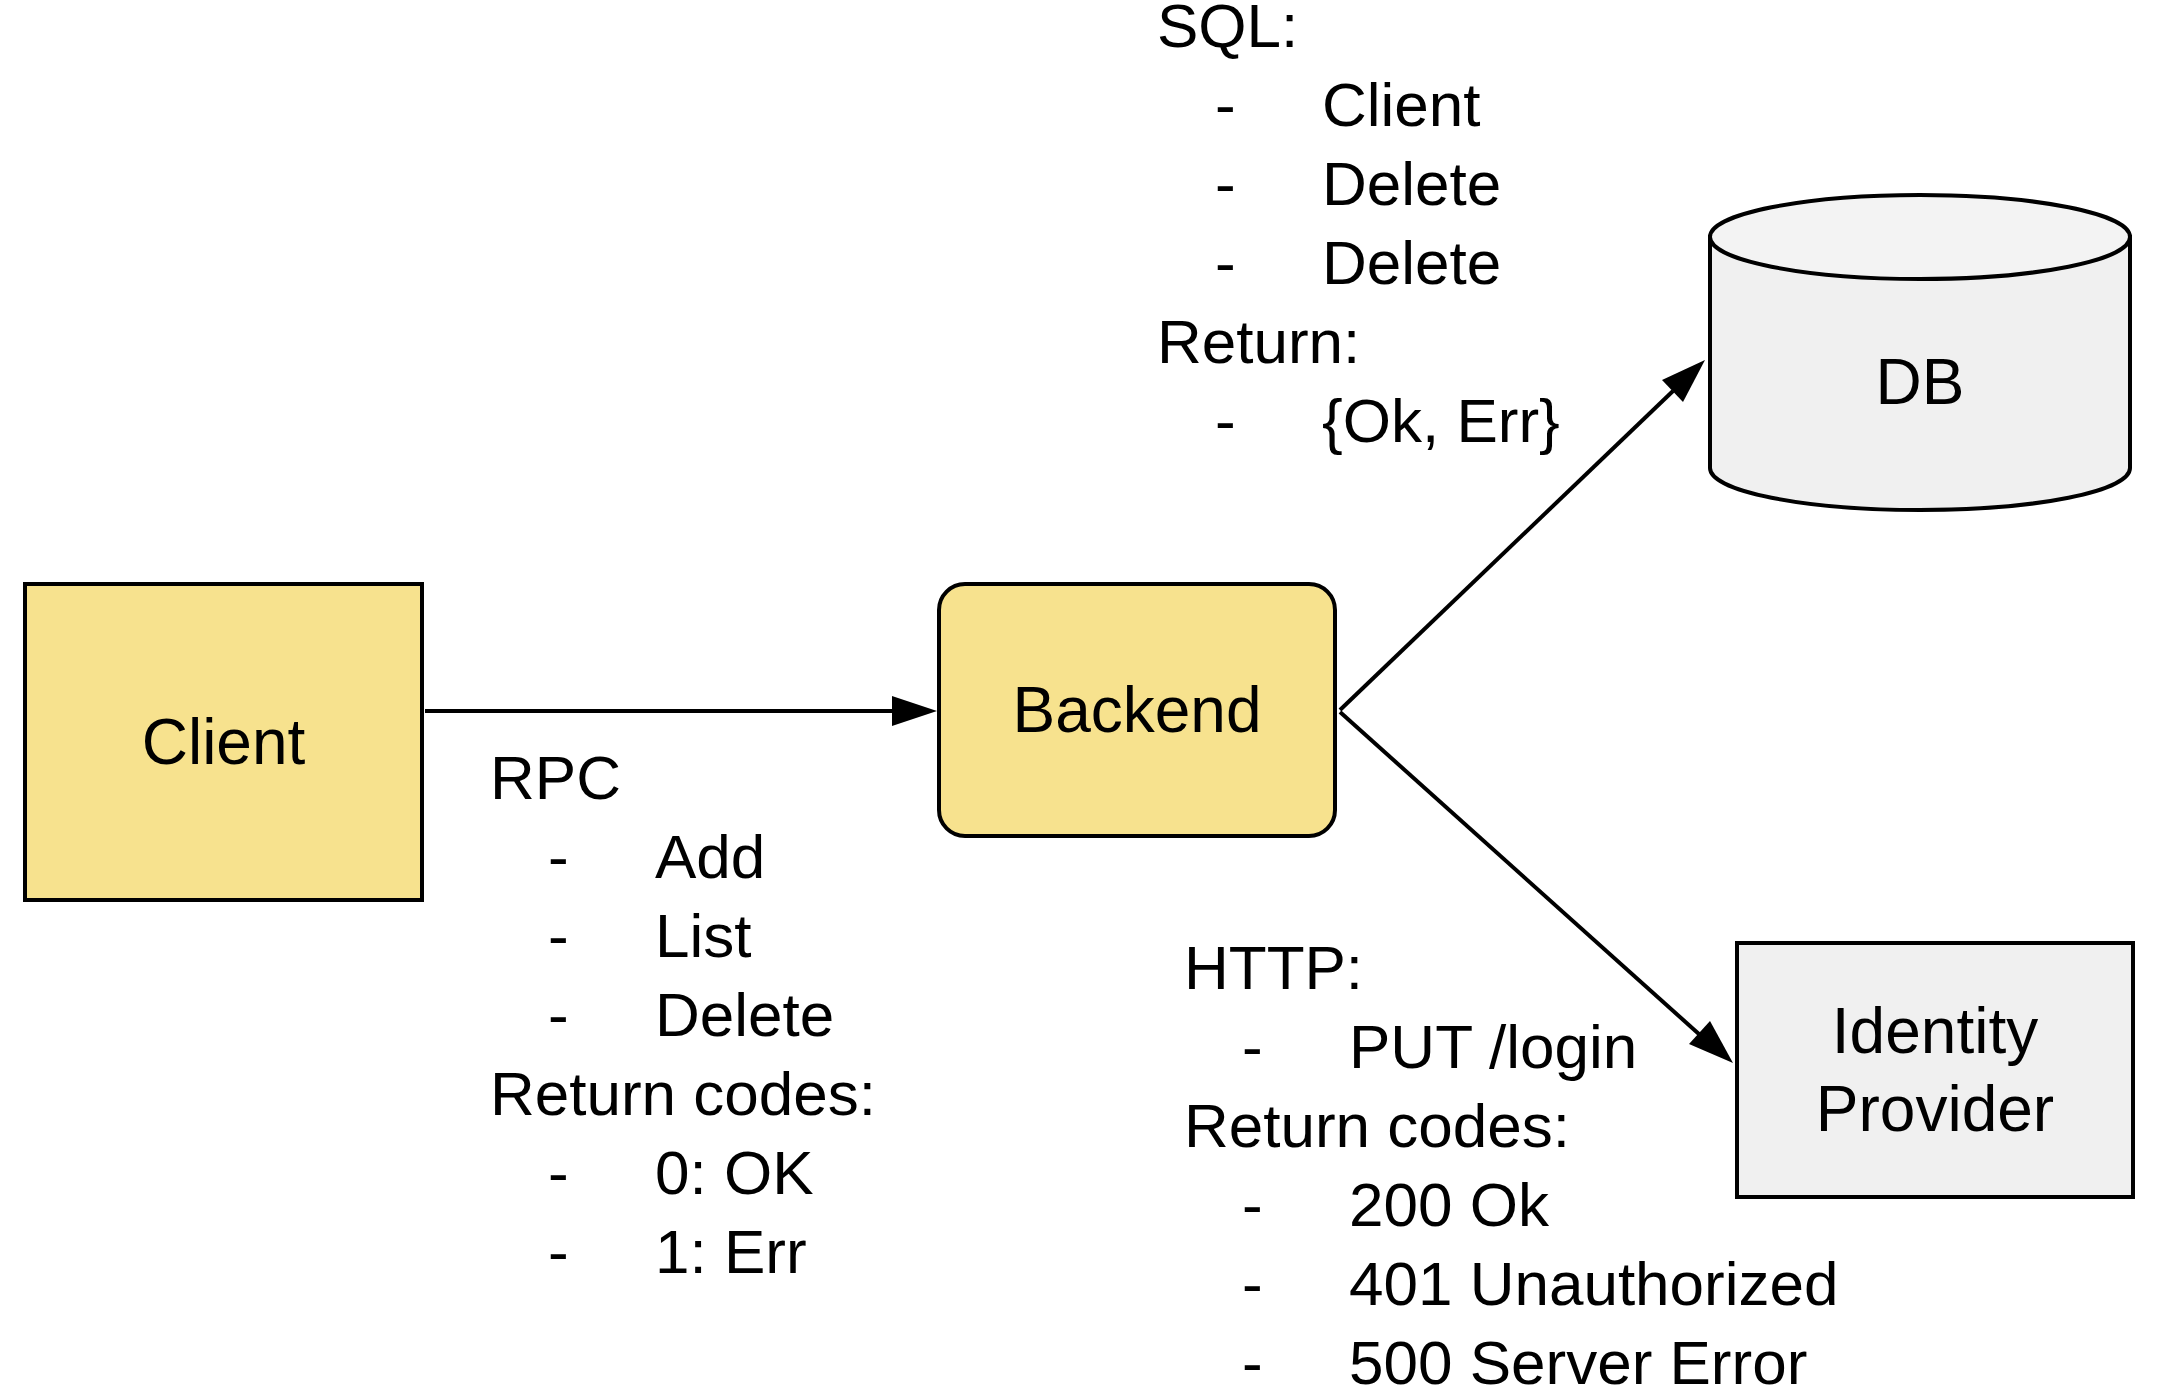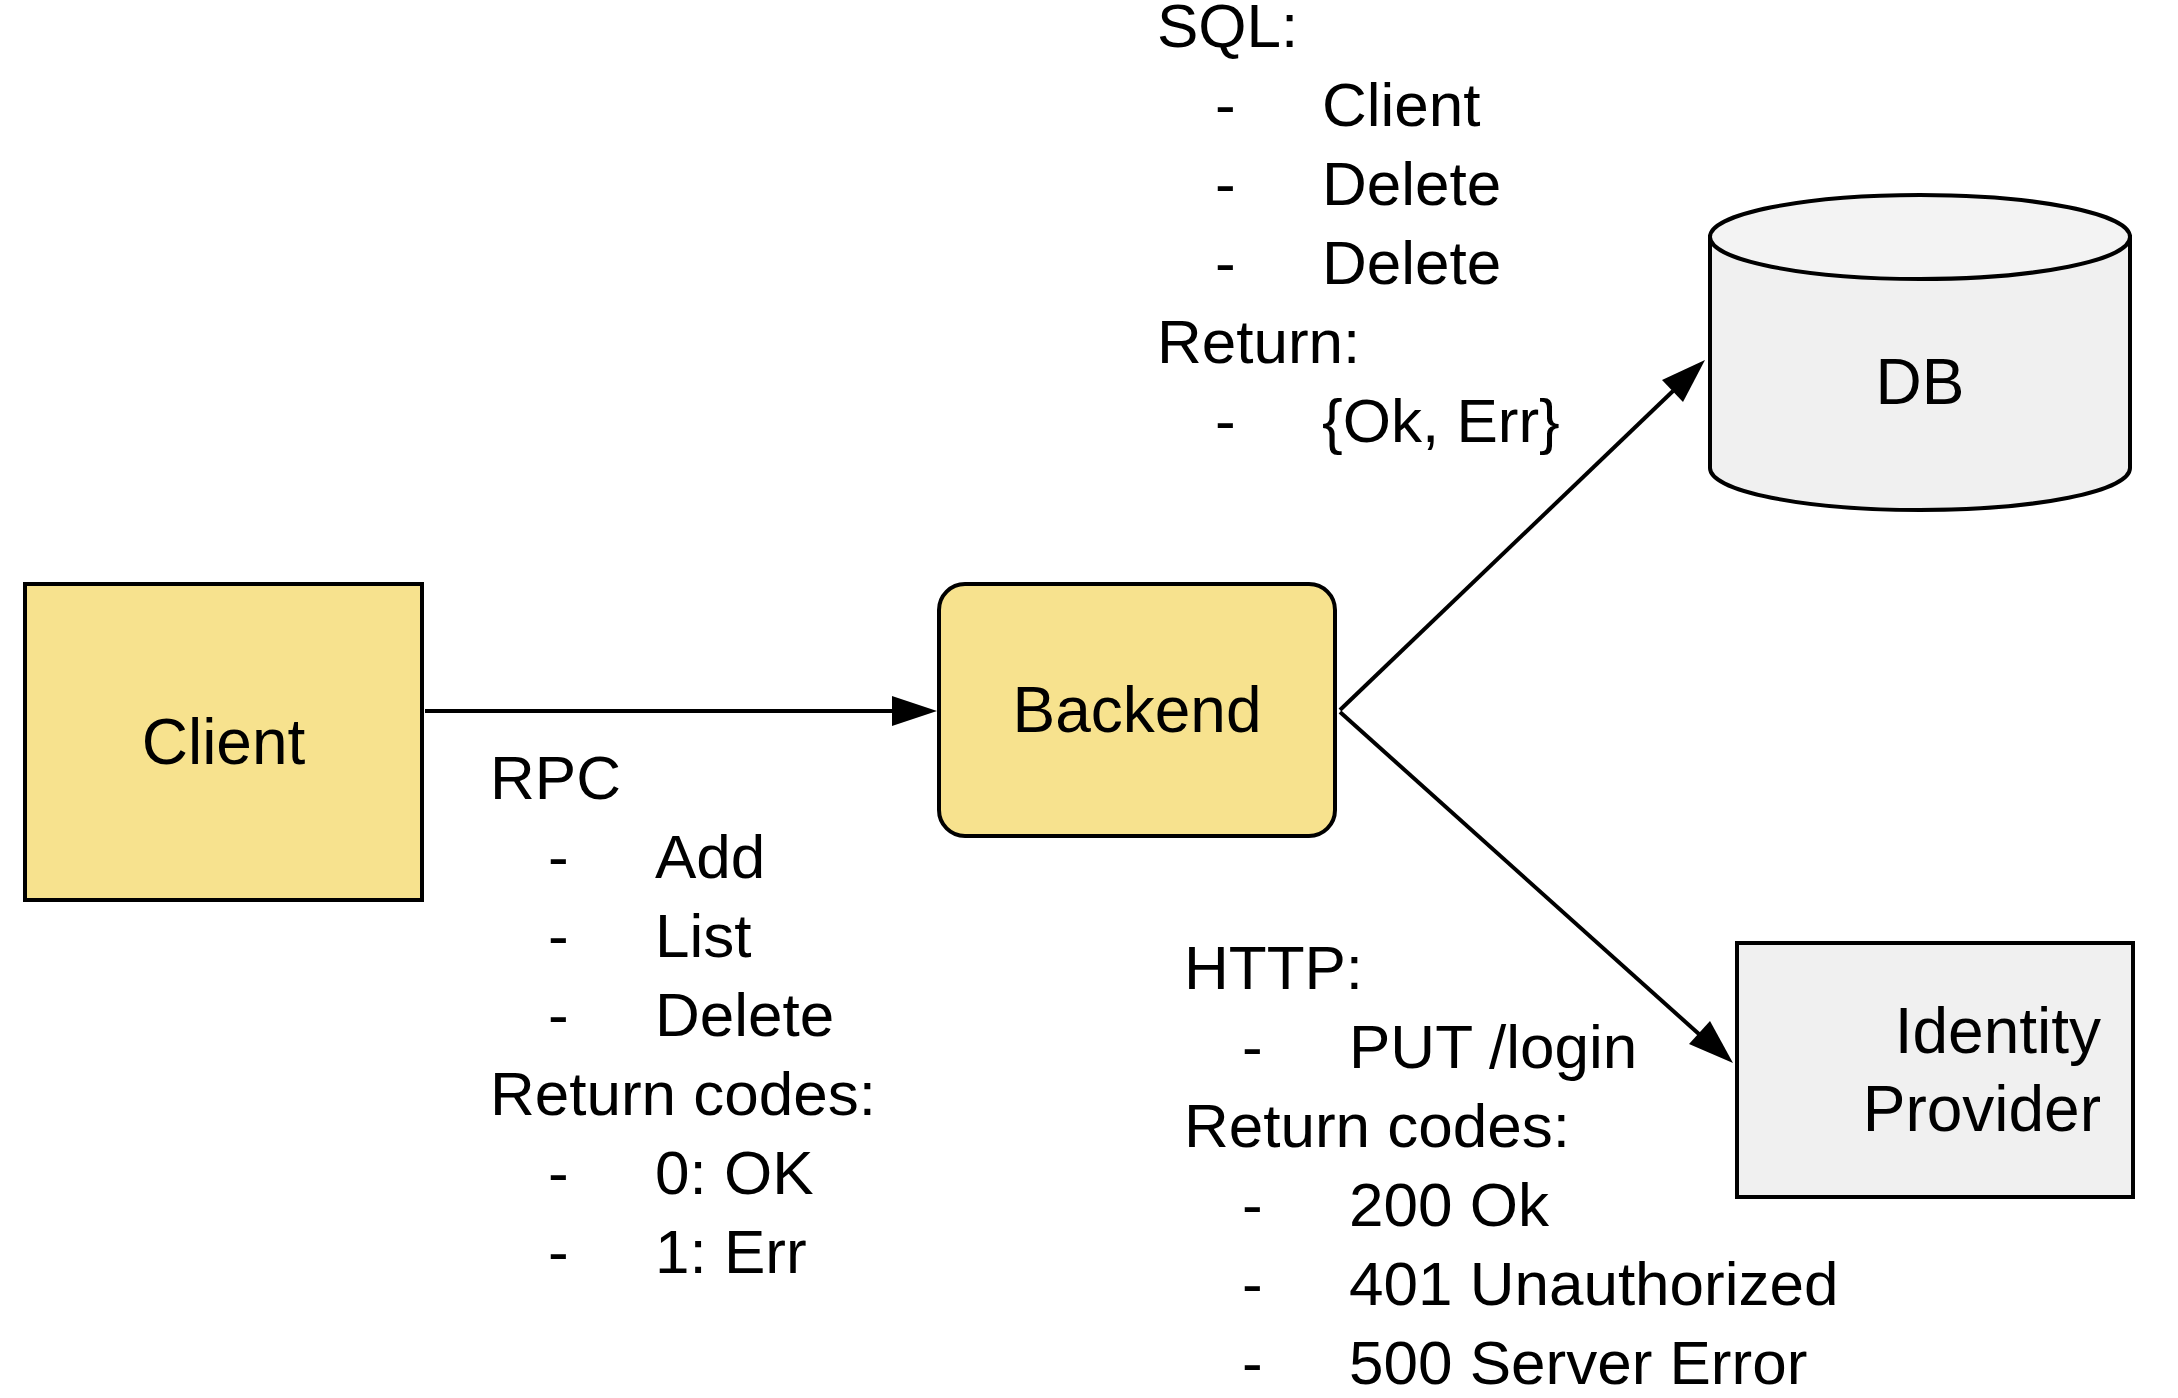--- a/index.html
+++ b/index.html
@@ -29,21 +29,21 @@
     align-items: center;
     justify-content: center;
     text-align: center;
     font-size: 64px;
     line-height: 78px;
   }
   .node.yellow { background: #f7e28e; }
   .node.gray   { background: #f0f0f0; }
   .node-client   { left: 23px;  top: 582px; width: 401px; height: 320px; }
   .node-backend  { left: 937px; top: 582px; width: 400px; height: 256px; border-radius: 28px; }
-  .node-idp      { left: 1735px; top: 941px; width: 400px; height: 258px; padding: 8px 30px; text-align: right; }
+  .node-idp      { left: 1735px; top: 941px; width: 400px; height: 258px; padding: 8px 30px; }
   .db-label {
     position: absolute;
     left: 1710px; top: 230px; width: 420px; height: 273px;
     display: flex; align-items: center; justify-content: center;
     padding-top: 30px; box-sizing: border-box;
     font-size: 64px;
   }
   .ann {
     position: absolute;
     font-size: 62px;

